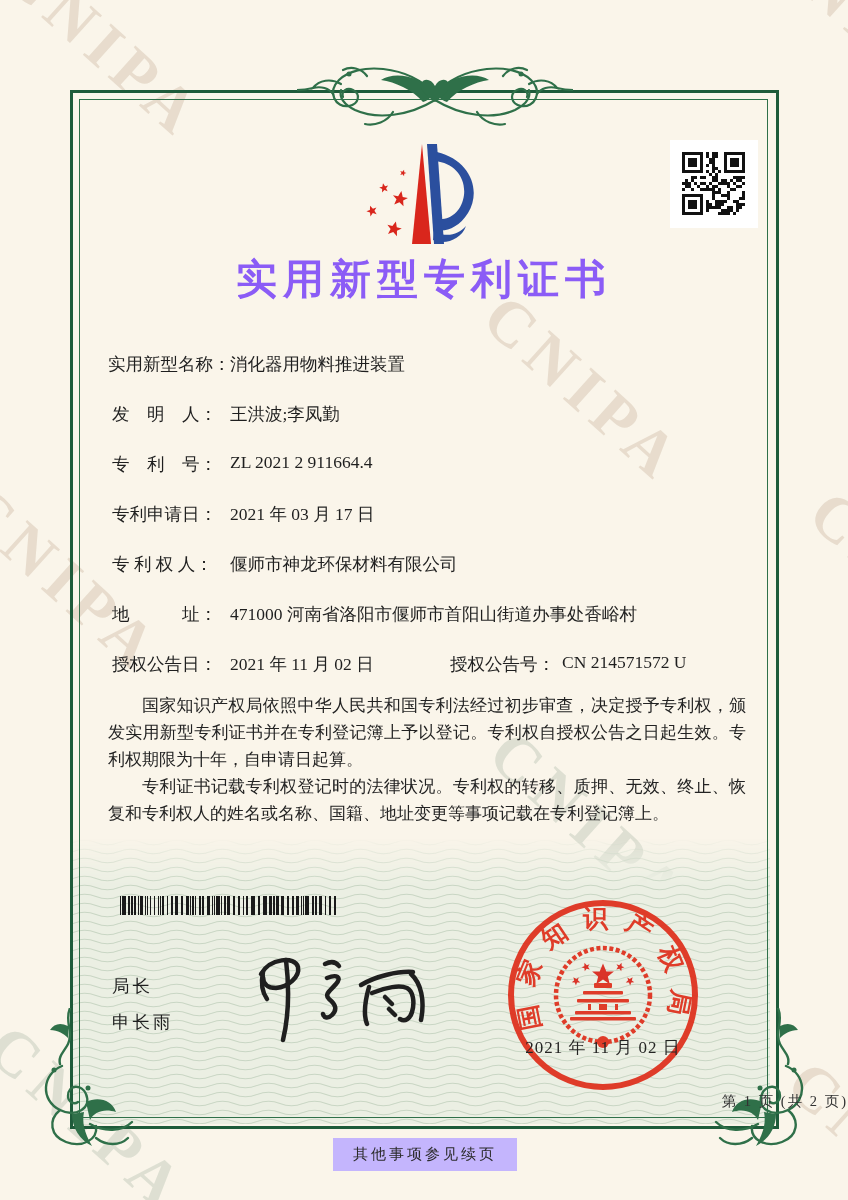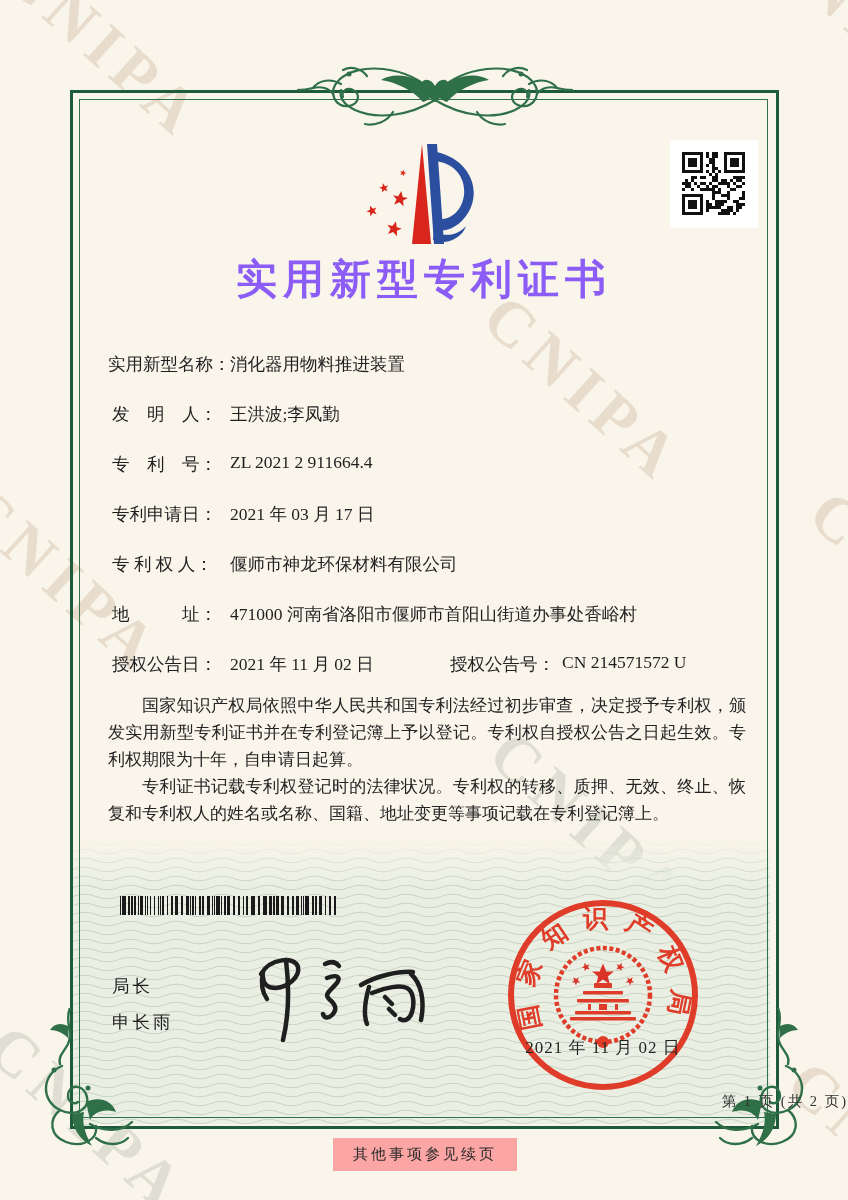--- a/index.html
+++ b/index.html
@@ -37,21 +37,21 @@
     left:108px; top:692px; width:638px;
     font-size:17px; line-height:27px; text-align:justify; color:#232323;
   }
   .paras p{ margin:0; text-indent:34px; }
   .signer{ font-size:17.5px; color:#1f1f1f; letter-spacing:3px; }
   .page-num{
     left:0; top:1092px; width:100%; text-align:right;
     font-size:14.5px; letter-spacing:2px; color:#333;
   }
   .cont-note{
-    left:333px; top:1138px; background:#fca5a5; padding:7px 20px;
+    left:333px; top:1138px; background:#c4b5fd; padding:7px 20px;
     font-size:15px; letter-spacing:3px; color:#2a2a2a;
   }
   .qr-wrap{ left:670px; top:140px; width:88px; height:88px; background:#ffffff; }
   .qr-wrap svg{ position:absolute; left:12px; top:12px; }
   .barcode{ left:120px; top:896px; width:218px; height:19px; }
   .seal-date{ font-size:17px; letter-spacing:1px; fill:#151515; }
 </style>
 </head>
 <body>
 

